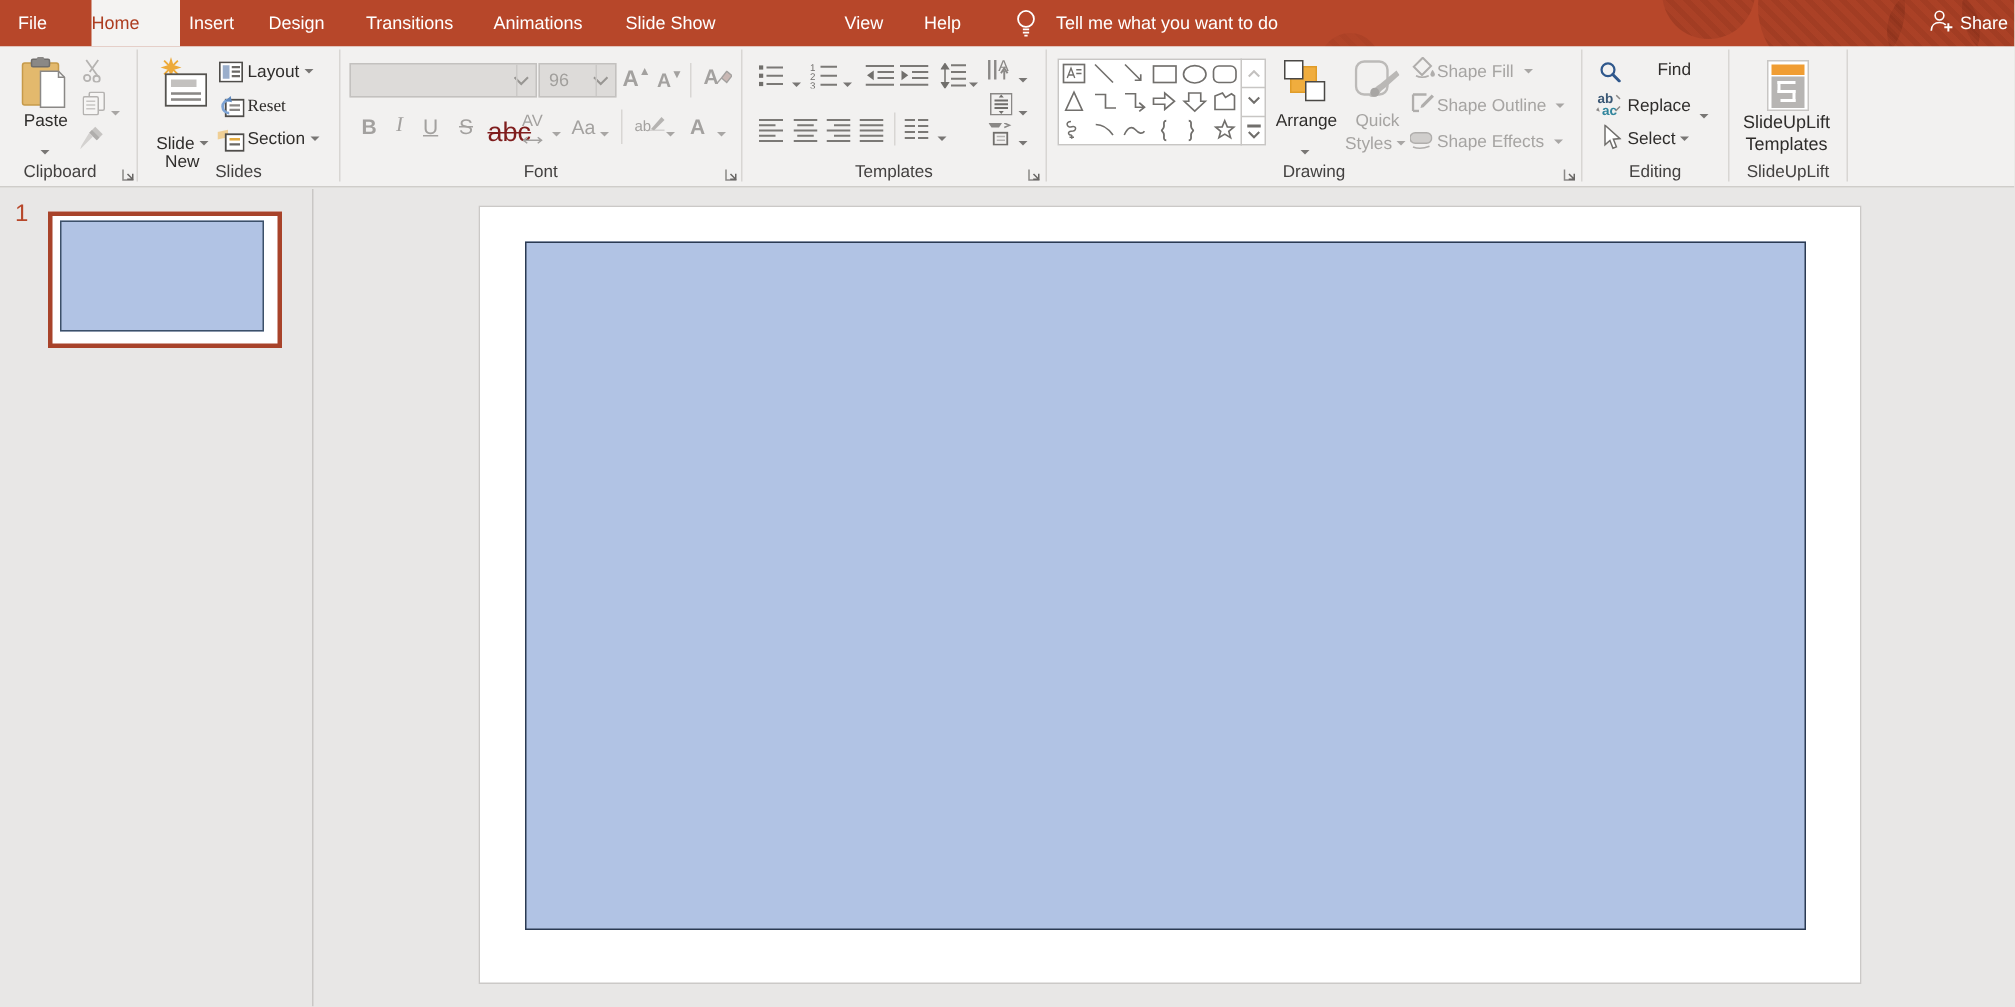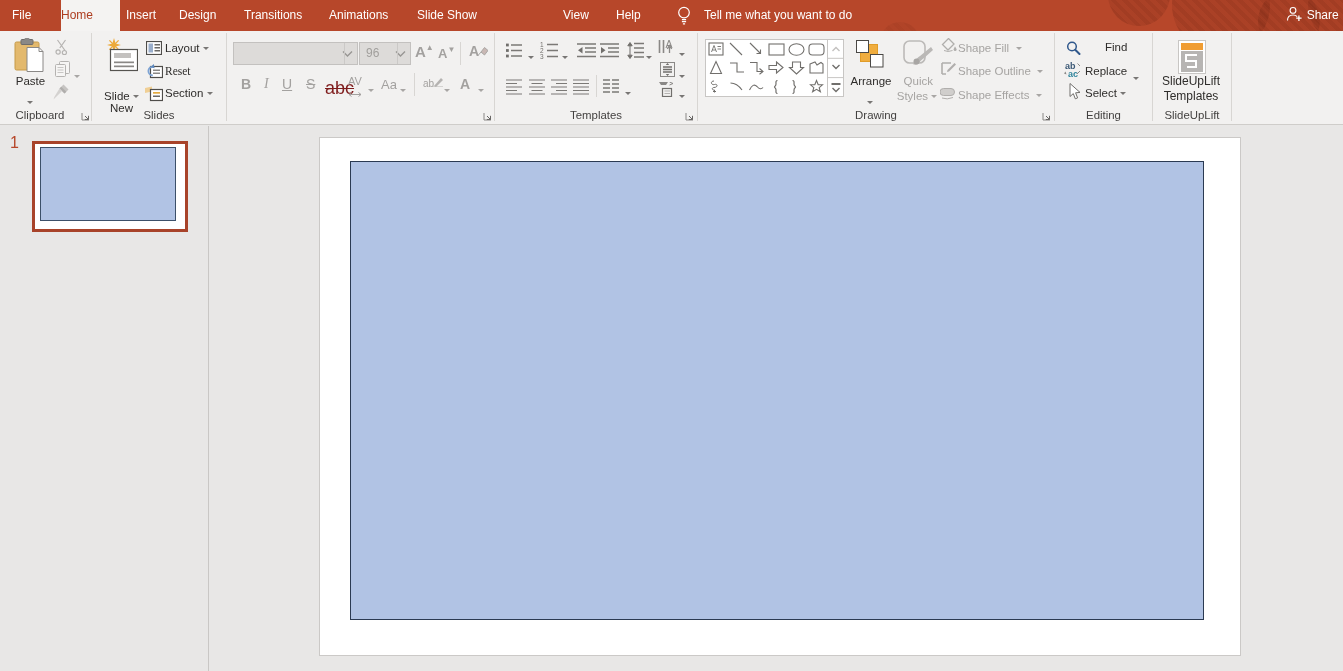--- a/index.html
+++ b/index.html
@@ -191,20 +191,21 @@
         <path d="M3 11 L10 3 L12 5 L5 12" fill="#b5b3b1"></path>
         <path d="M1 12.5 L12 12.5" stroke="#b5b3b1" stroke-width="2"></path>
       </svg></div>
   <div class="abs" style="left:444px; top:50px;"><span class="caret dis"></span></div>
   <div class="abs" style="left:460px; top:45px; color:#a3a19f; font-size:14px; font-weight:bold;">A</div>
   <div class="abs" style="left:478px; top:50px;"><span class="caret dis"></span></div>
   <svg class="launcher" style="left:483px;" viewBox="0 0 10 10">
     <path d="M1 1 L1 8 L8 8" fill="none" stroke="#8a8886" stroke-width="1"></path>
     <path d="M4 4 L7.5 7.5 M7.5 3.8 L7.5 7.5 L3.8 7.5" fill="none" stroke="#696765" stroke-width="1"></path>
   </svg>
+  <div class="glabel" style="left:227px; width:267px;">Font</div>
 
   <svg class="abs" style="left:506px; top:12px;" width="16" height="15" viewBox="0 0 16 15">
     <g stroke="#7b7976" stroke-width="1.3">
         <path d="M5 2 H16 M5 7.5 H16 M5 13 H16"></path>
       </g>
     <g fill="#716f6c">
         <rect x="0" y="0.6" width="2.8" height="2.8"></rect>
         <rect x="0" y="6.1" width="2.8" height="2.8"></rect>
         <rect x="0" y="11.6" width="2.8" height="2.8"></rect>
       </g>

